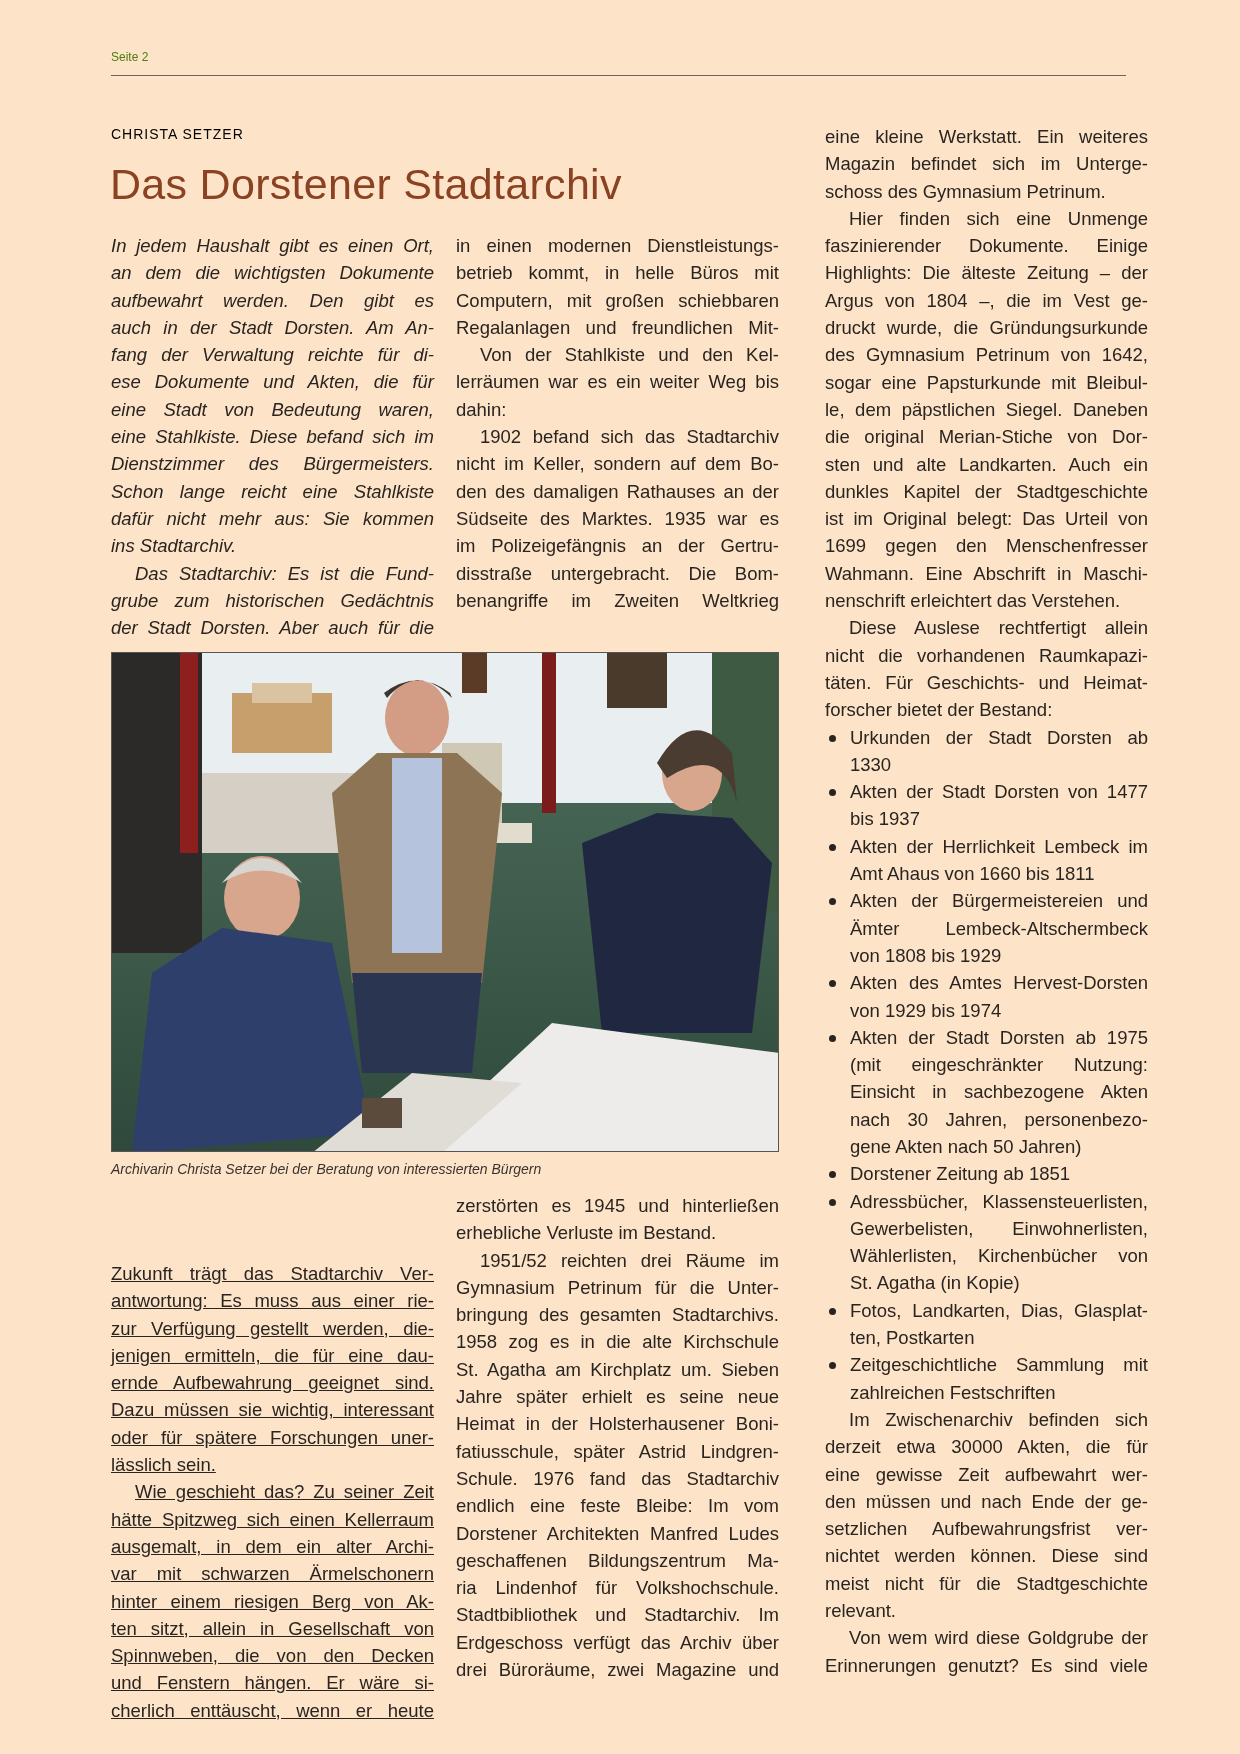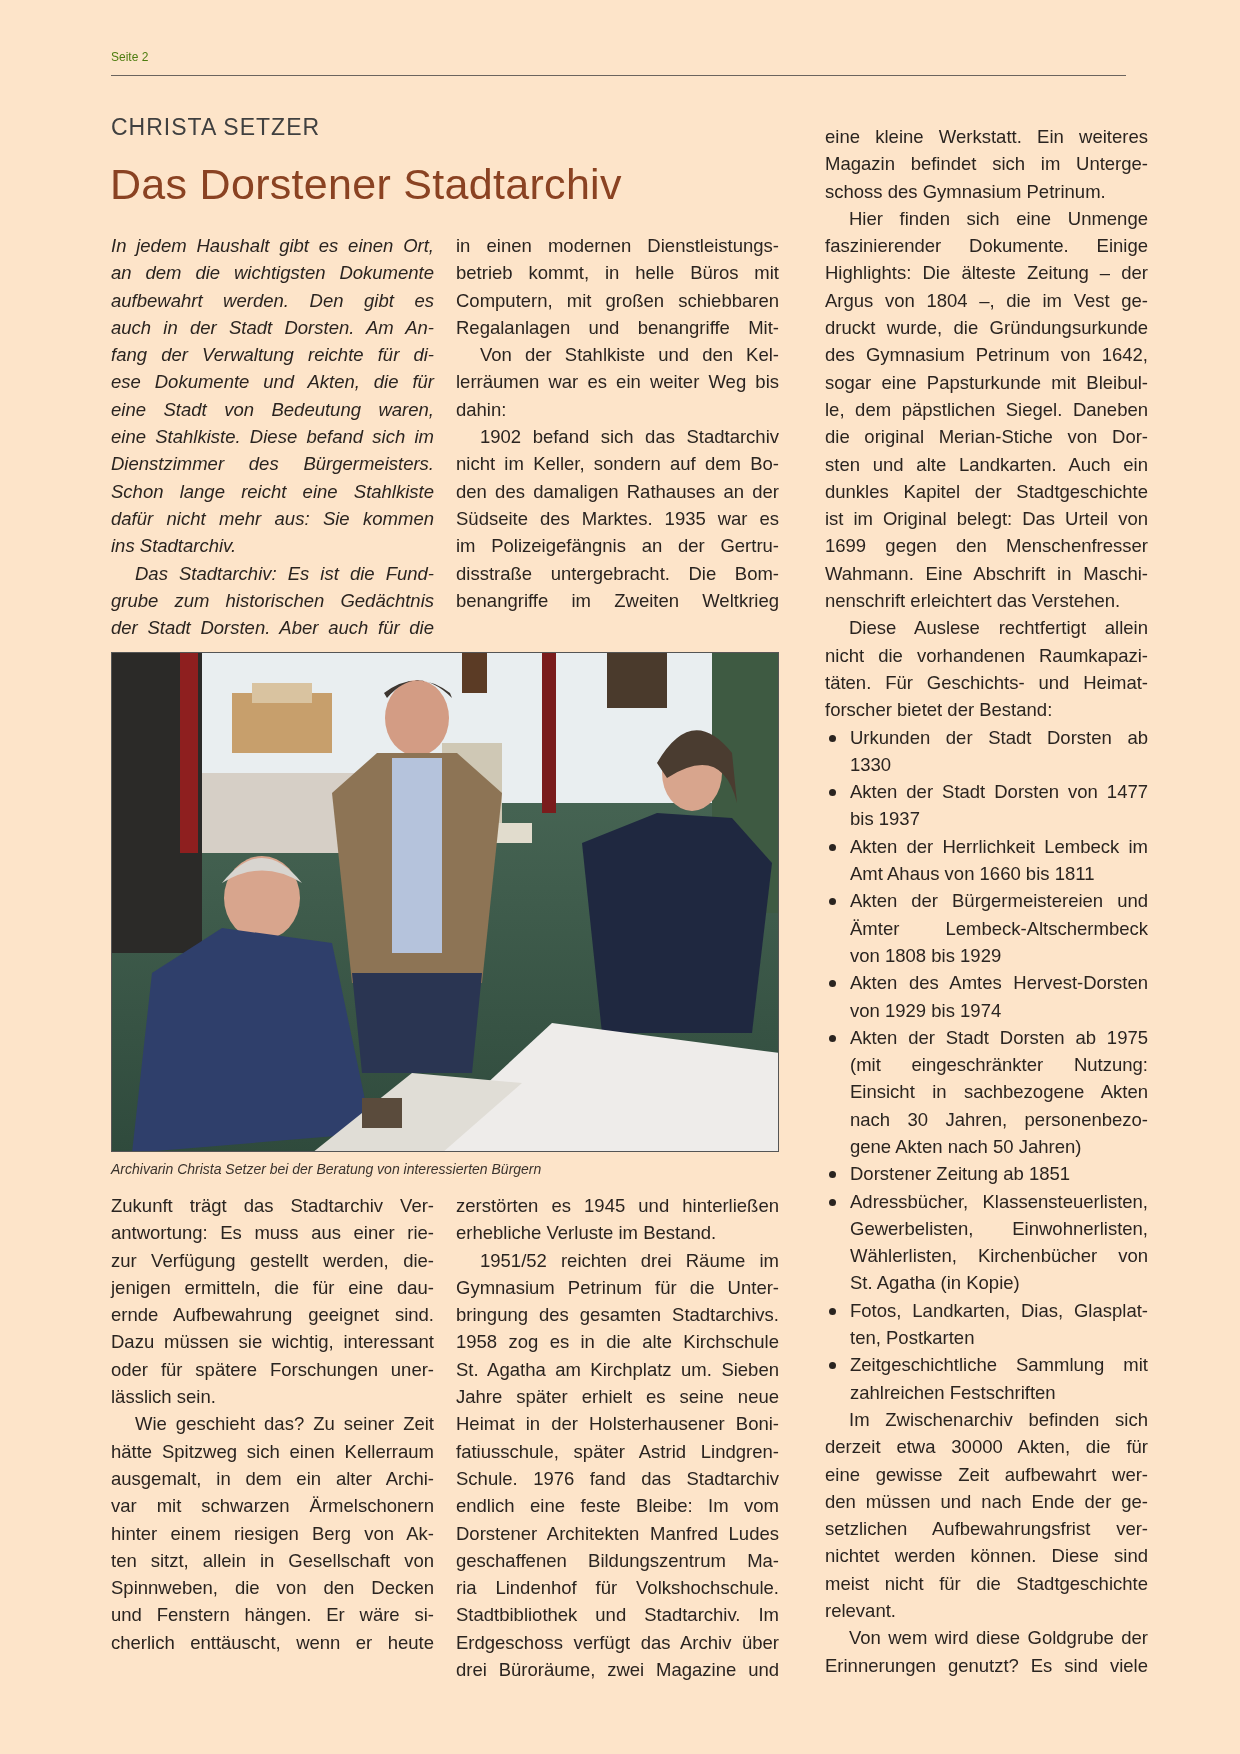--- a/index.html
+++ b/index.html
@@ -13,22 +13,22 @@
   }
   .header-label {
     position: absolute; left: 111px; top: 50px;
     font-size: 12px; color: #4d7c0f;
   }
   .header-rule {
     position: absolute; left: 111px; top: 75px; width: 1015px; height: 0;
     border-top: 1.5px solid #6b645e;
   }
   .author {
-    position: absolute; left: 111px; top: 114px;
-    font-size: 23px; letter-spacing: 1px; color: #404040;
+    position: absolute; left: 111px; top: 126px;
+    font-size: 14px; letter-spacing: 1px; color: #000000;
   }
   .title {
     position: absolute; left: 110px; top: 160px;
     font-size: 43px; color: #8a4222; letter-spacing: 0.3px;
   }
   .col {
     position: absolute; width: 323px;
     font-size: 18.5px; line-height: 27.3px;
   }
   .ln {
@@ -76,21 +76,21 @@
     <span class="ln"><span>dafür nicht mehr aus: Sie kommen</span></span>
     <span class="ln last"><span>ins Stadtarchiv.</span></span>
     <span class="ln ind"><span>Das Stadtarchiv: Es ist die Fund-</span></span>
     <span class="ln"><span>grube zum historischen Gedächtnis</span></span>
     <span class="ln"><span>der Stadt Dorsten. Aber auch für die</span></span>
   </div>
 <div class="col" id="col2-top" style="left:456px; top:232px;">
     <span class="ln"><span>in einen modernen Dienstleistungs-</span></span>
     <span class="ln"><span>betrieb kommt, in helle Büros mit</span></span>
     <span class="ln"><span>Computern, mit großen schiebbaren</span></span>
-    <span class="ln"><span>Regalanlagen und benangriffe Mit-</span></span>
+    <span class="ln"><span>Regalanlagen und freundlichen Mit-</span></span>
     <span class="ln ind"><span>Von der Stahlkiste und den Kel-</span></span>
     <span class="ln"><span>lerräumen war es ein weiter Weg bis</span></span>
     <span class="ln last"><span>dahin:</span></span>
     <span class="ln ind"><span>1902 befand sich das Stadtarchiv</span></span>
     <span class="ln"><span>nicht im Keller, sondern auf dem Bo-</span></span>
     <span class="ln"><span>den des damaligen Rathauses an der</span></span>
     <span class="ln"><span>Südseite des Marktes. 1935 war es</span></span>
     <span class="ln"><span>im Polizeigefängnis an der Gertru-</span></span>
     <span class="ln"><span>disstraße untergebracht. Die Bom-</span></span>
     <span class="ln"><span>benangriffe im Zweiten Weltkrieg</span></span>
@@ -191,21 +191,21 @@
     <path d="M545 110 Q580 50 620 100 L625 150 Q610 90 555 125 Z" fill="#4a3c30"></path>
     <path d="M470 190 L545 160 L620 165 L660 210 L640 380 L490 380 Z" fill="#1f2840"></path>
 
     <path d="M300 500 L440 370 L668 400 L668 500 Z" fill="#eeecea"></path>
     <path d="M200 500 L300 420 L410 430 L330 500 Z" fill="#e0ddd6"></path>
     <rect x="250" y="445" width="40" height="30" fill="#5a4b3c"></rect>
   </svg>
 </div>
 <div class="caption">Archivarin Christa Setzer bei der Beratung von interessierten Bürgern</div>
 
-<div class="col" id="col1-bottom" style="left:111px; top:1192px;">
+<div class="col" id="col1-bottom" style="left:111px; top:1260px;text-decoration:underline;">
     <span class="ln"><span>Zukunft trägt das Stadtarchiv Ver-</span></span>
     <span class="ln"><span>antwortung: Es muss aus einer rie-</span></span>
     <span class="ln"><span>zur Verfügung gestellt werden, die-</span></span>
     <span class="ln"><span>jenigen ermitteln, die für eine dau-</span></span>
     <span class="ln"><span>ernde Aufbewahrung geeignet sind.</span></span>
     <span class="ln"><span>Dazu müssen sie wichtig, interessant</span></span>
     <span class="ln"><span>oder für spätere Forschungen uner-</span></span>
     <span class="ln last"><span>lässlich sein.</span></span>
     <span class="ln ind"><span>Wie geschieht das? Zu seiner Zeit</span></span>
     <span class="ln"><span>hätte Spitzweg sich einen Kellerraum</span></span>

